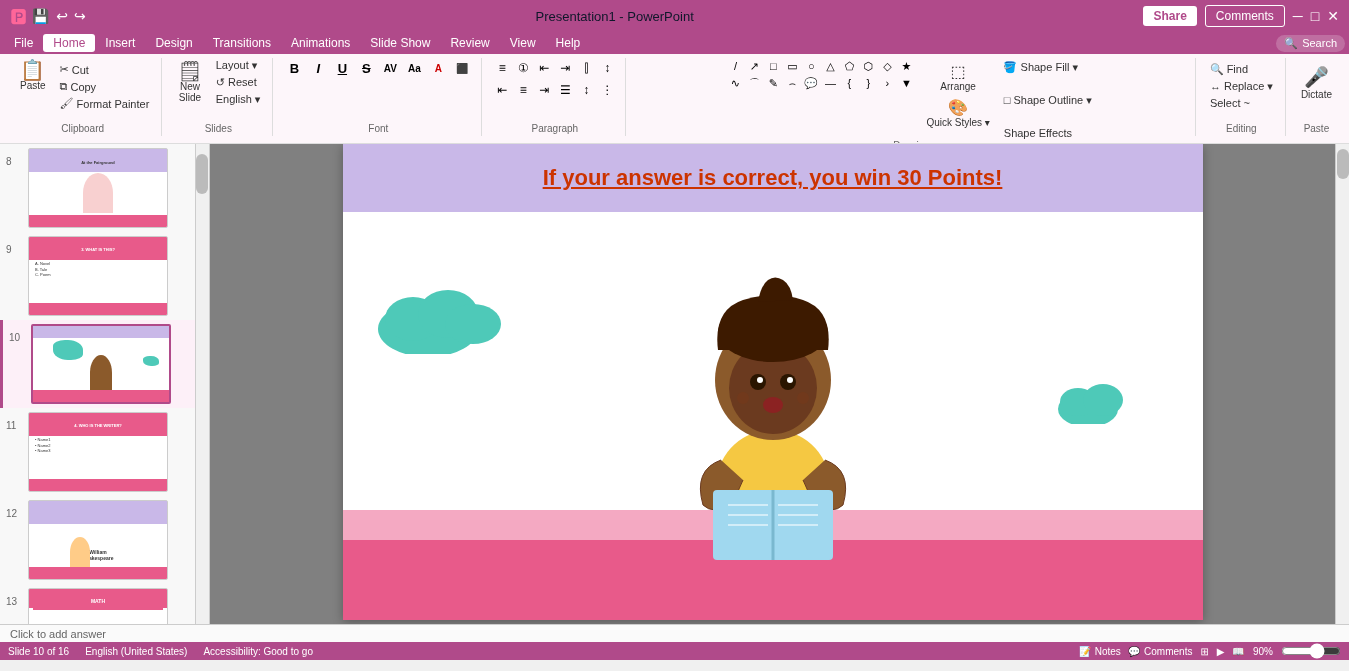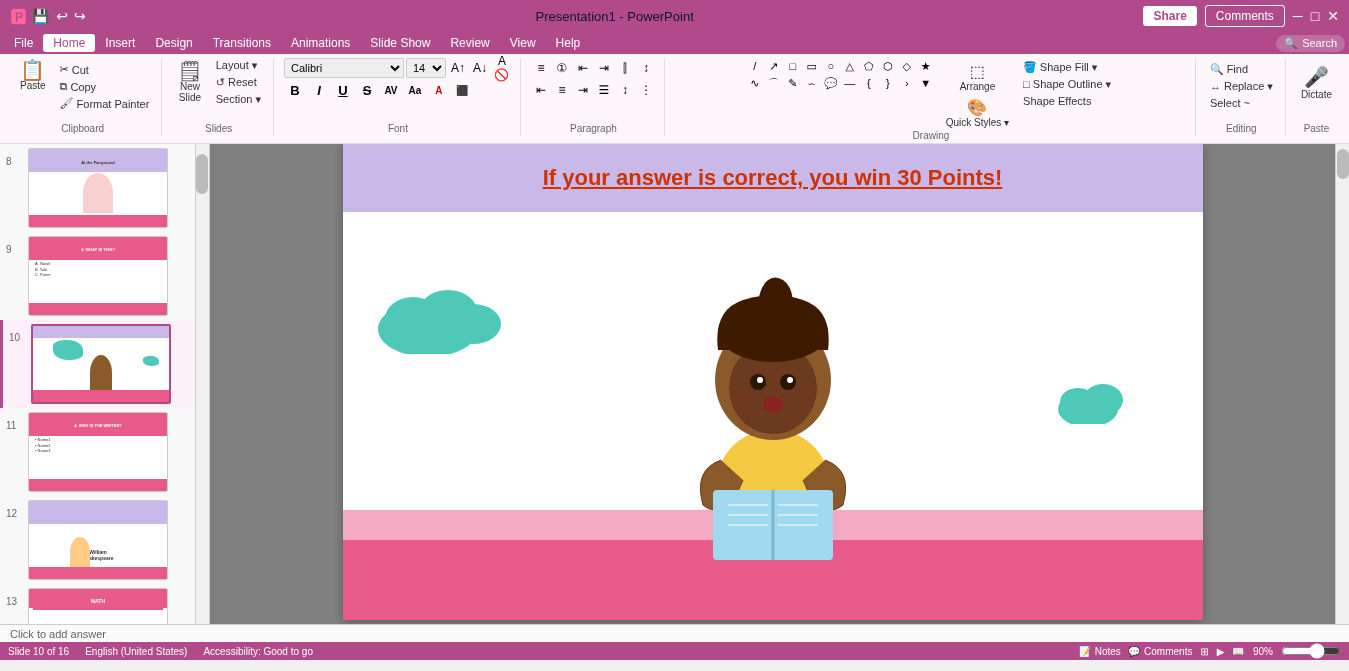--- a/index.html
+++ b/index.html
@@ -339,39 +339,28 @@
 
   <div class="ribbon-group">
     <div class="ribbon-top" style="gap:4px;">
       <button class="ribbon-btn">
         <span class="btn-icon">🗒</span>
         <span>New<br>Slide</span>
       </button>
       <div style="display:flex; flex-direction:column; gap:2px; ">
         <button class="ribbon-btn-sm">Layout ▾</button>
         <button class="ribbon-btn-sm">↺ Reset</button>
-        <button class="ribbon-btn-sm">Section ▾</button>
+        <button class="ribbon-btn-sm">English ▾</button>
       </div>
     </div>
     <div class="ribbon-group-label">Slides</div>
   </div>
 
   <div class="ribbon-group" style="min-width:180px;">
     <div style="display:flex; flex-direction:column; gap:2px;">
-      <div class="font-row">
-        <select class="font-select">
-          <option>Calibri</option>
-        </select>
-        <select class="font-size-select">
-          <option>14</option>
-        </select>
-        <button class="icon-btn">A↑</button>
-        <button class="icon-btn">A↓</button>
-        <button class="icon-btn">A🚫</button>
-      </div>
       <div class="font-row">
         <button class="format-btn" style="font-weight:bold;">B</button>
         <button class="format-btn" style="font-style:italic;">I</button>
         <button class="format-btn" style="text-decoration:underline;">U</button>
         <button class="format-btn" style="text-decoration:line-through;">S</button>
         <button class="format-btn" style="font-size:10px;">AV</button>
         <button class="format-btn" style="font-size:10px;">Aa</button>
         <button class="format-btn" style="font-size:10px; color:#cc0000;">A</button>
         <button class="format-btn" style="font-size:10px;">⬛</button>
       </div>
@@ -430,21 +419,21 @@
       <div style="display:flex; flex-direction:column; gap:2px; margin-top:2px;">
         <button class="ribbon-btn" style="padding:2px 6px;">
           <span style="font-size:16px;">⬚</span>
           <span>Arrange</span>
         </button>
         <button class="ribbon-btn" style="padding:2px 6px;">
           <span style="font-size:16px;">🎨</span>
           <span>Quick Styles ▾</span>
         </button>
       </div>
-      <div style="display:flex; flex-direction:column; gap:2px; margin-top:2px;">
+      <div style="display:flex; flex-direction:column; gap:18px; margin-top:2px;">
         <button class="ribbon-btn-sm">🪣 Shape Fill ▾</button>
         <button class="ribbon-btn-sm">□ Shape Outline ▾</button>
         <button class="ribbon-btn-sm">Shape Effects</button>
       </div>
     </div>
     <div class="ribbon-group-label">Drawing</div>
   </div>
 
   <div class="ribbon-group">
     <div style="display:flex; flex-direction:column; gap:2px; margin-top:4px;">

